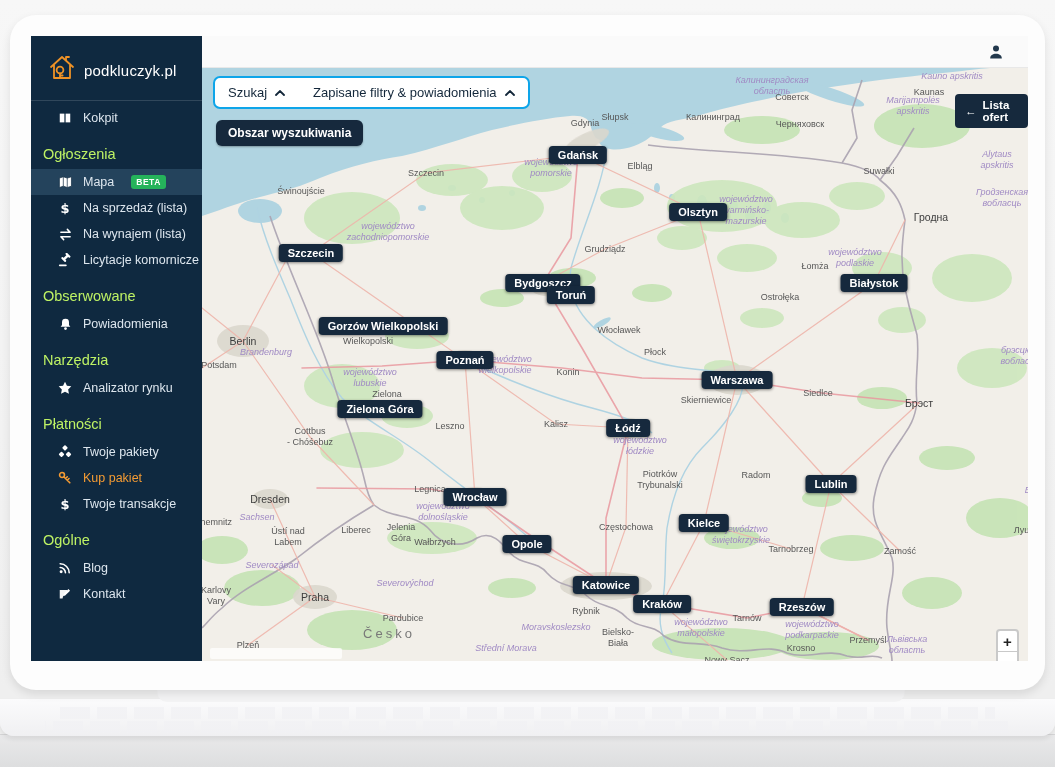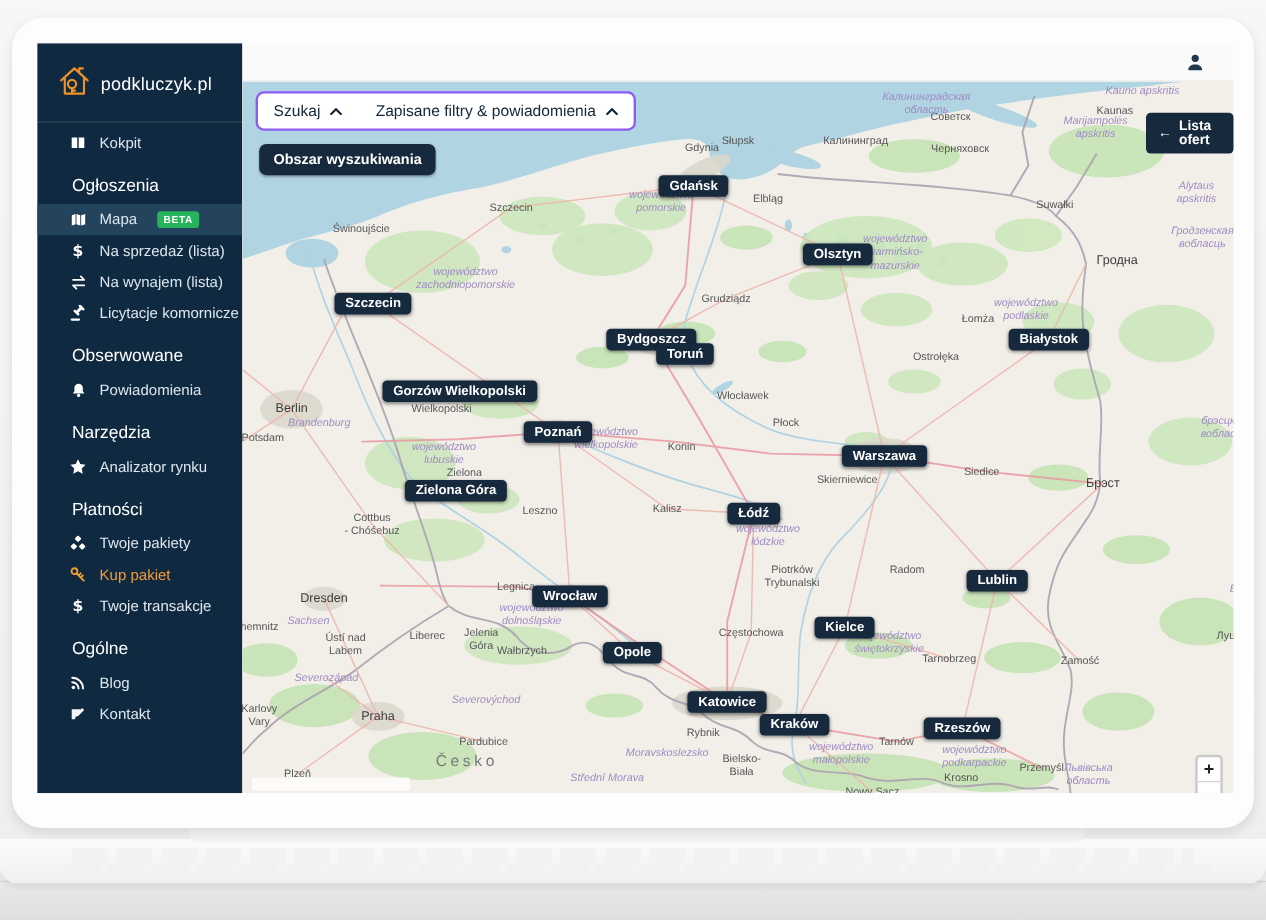--- a/index.html
+++ b/index.html
@@ -21,21 +21,21 @@
   .kb-row{position:absolute;height:12px;opacity:.75;}
   .kb1{left:60px;right:60px;top:707px;background:repeating-linear-gradient(90deg,#f1f1f4 0 30px,transparent 30px 37px);}
   .kb2{left:45px;right:45px;top:721px;background:repeating-linear-gradient(90deg,#f1f1f4 8px 38px,transparent 38px 45px);}
   
   .screen{position:absolute;left:21px;top:21px;width:997px;height:625px;overflow:hidden;background:#fff;}
   
   .sidebar{position:absolute;left:0;top:0;width:171px;height:625px;background:#0f2940;color:#e6edf3;overflow:hidden;}
   .logo{display:flex;align-items:center;gap:7px;padding:18px 12px 14px 16px;}
   .logo-text{color:#fff;font-size:15px;letter-spacing:.2px;}
   .sb-divider{border:0;border-top:1px solid rgba(255,255,255,.14);margin:0 0 4px 0;}
-  .sb-section{color:#ffffff;font-size:14.5px;padding:15px 12px 7px 12px;margin-left:17px;}
+  .sb-section{color:#bef264;font-size:14.5px;padding:15px 12px 7px 12px;}
   .nav-item{display:flex;align-items:center;gap:10px;padding:0 8px 0 26px;height:26px;
     font-size:12.5px;color:#dde6ee;cursor:pointer;white-space:nowrap;}
   .nav-item .nico{width:16px;height:16px;flex:0 0 16px;display:flex;align-items:center;justify-content:center;color:#fff;}
   .nav-item.active{background:#24435c;}
   .nav-item.accent,.nav-item.accent .nico{color:#f49b33;}
   .badge-beta{background:#25b35b;color:#fff;font-size:8.5px;font-weight:700;
     padding:2px 5px;border-radius:3px;margin-left:7px;letter-spacing:.5px;}
   .dollar{font-weight:700;font-size:13px;font-family:"DejaVu Sans",sans-serif;}
   
   .app-header{position:absolute;left:171px;top:0;width:826px;height:32px;background:#fafafa;
@@ -47,21 +47,21 @@
   .bg-label{position:absolute;transform:translate(-50%,-50%);white-space:pre-line;text-align:center;
     line-height:1.2;pointer-events:none;z-index:2;}
   .bg-c{font-size:9px;color:#575757;}
   .bg-cap{font-size:10.5px;color:#3d3d3d;}
   .bg-r{font-size:9px;color:#a08ac4;font-style:italic;}
   .bg-cn{font-size:13px;color:#787878;letter-spacing:3px;}
   .city-marker{position:absolute;transform:translate(-50%,-50%);background:#16293d;color:#fff;
     font-size:11px;font-weight:700;padding:3px 9px;border-radius:4px;white-space:nowrap;
     box-shadow:0 1px 3px rgba(0,0,0,.45);cursor:pointer;z-index:5;}
   
-  .search-box{position:absolute;left:11px;top:8px;height:29px;background:#fff;border:2px solid #8b5cf6;
+  .search-box{position:absolute;left:11px;top:8px;height:29px;background:#fff;border:2px solid #0ea5e9;
     border-radius:7px;display:flex;align-items:center;padding:0 13px;gap:9px;z-index:8;
     font-size:13px;color:#13273a;font-weight:500;cursor:pointer;}
   .search-group{display:flex;align-items:center;gap:8px;}
   .gap-sep{width:10px;}
   .area-button{position:absolute;left:14px;top:52px;background:#16293d;color:#fff;font-size:12px;
     font-weight:600;padding:6px 12px;border-radius:6px;z-index:8;cursor:pointer;box-shadow:0 1px 2px rgba(0,0,0,.3);}
   .list-button{position:absolute;left:753px;top:26px;background:#16293d;color:#fff;font-size:11.5px;
     font-weight:600;padding:5px 10px;border-radius:4px;display:flex;gap:6px;align-items:center;
     z-index:8;cursor:pointer;}
   .zoom-ctl{position:absolute;left:794px;top:561px;width:23px;z-index:8;}

